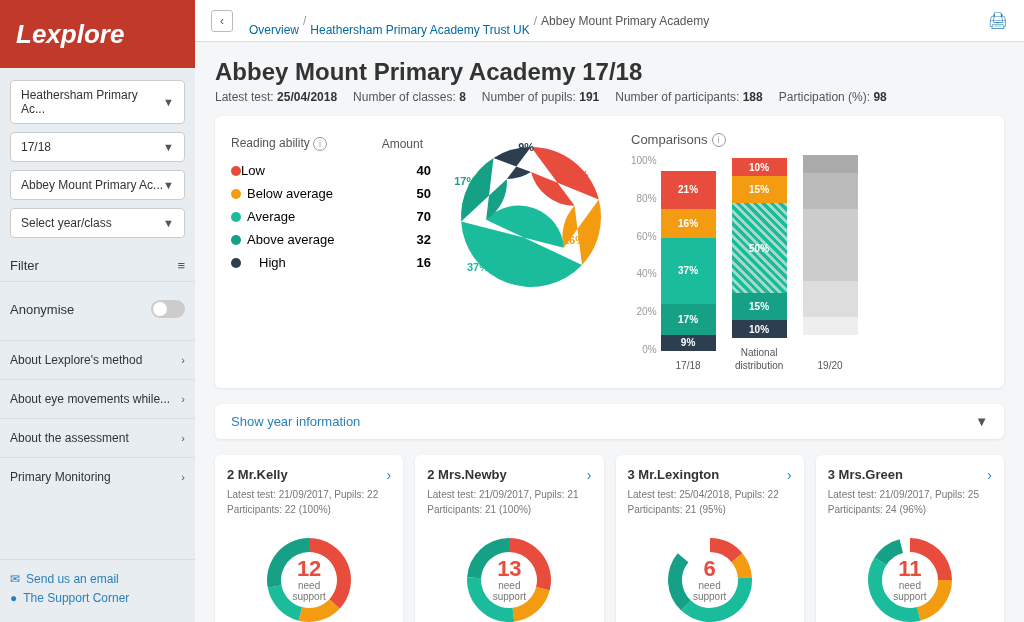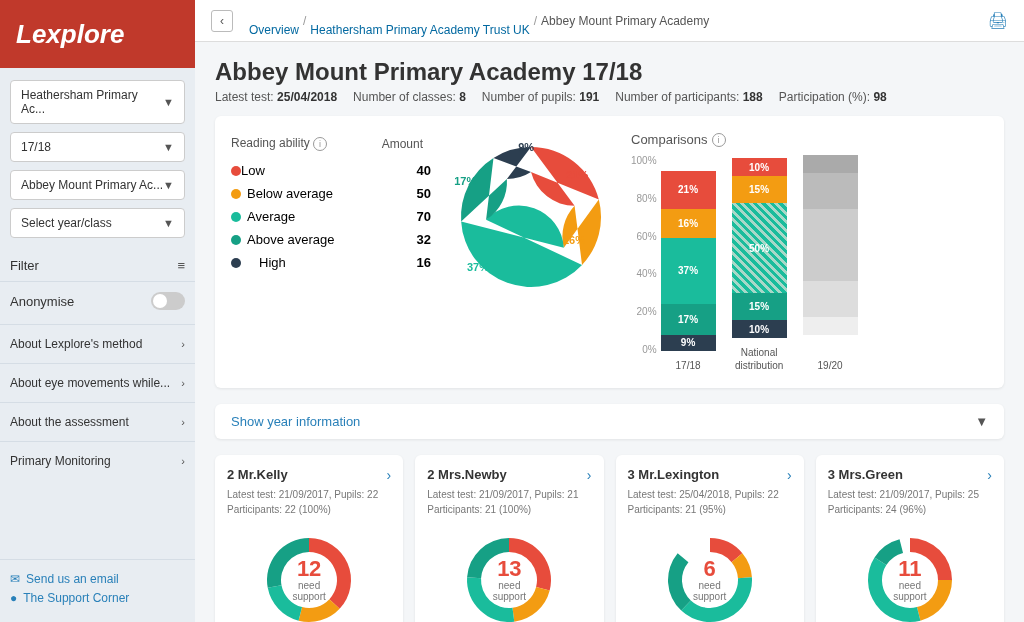--- a/index.html
+++ b/index.html
@@ -70,21 +70,21 @@
       cursor: pointer;
       font-size: 12px;
       color: #333;
       border-top: 1px solid #d5dde5;
     }
     .sidebar-menu-item .chevron-right { color: #555; font-size: 11px; }
     .anonymise-row {
       display: flex;
       justify-content: space-between;
       align-items: center;
-      padding: 10px 10px;
+      padding: 18px 10px;
       font-size: 13px;
       color: #333;
       border-top: 1px solid #d5dde5;
     }
     .toggle {
       width: 34px;
       height: 18px;
       background: #ccc;
       border-radius: 10px;
       position: relative;

